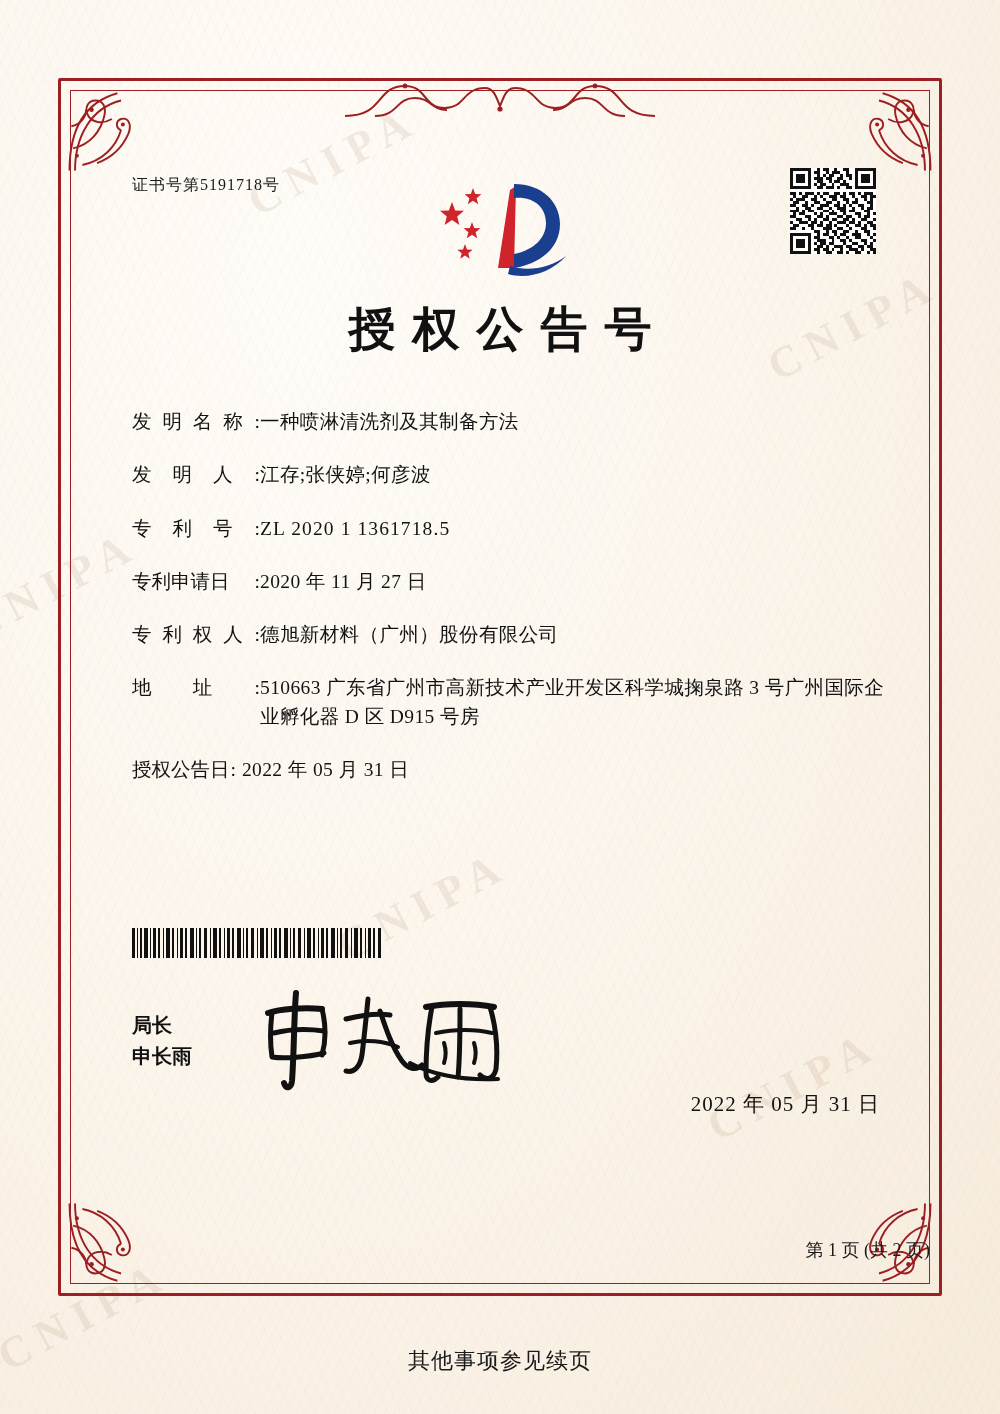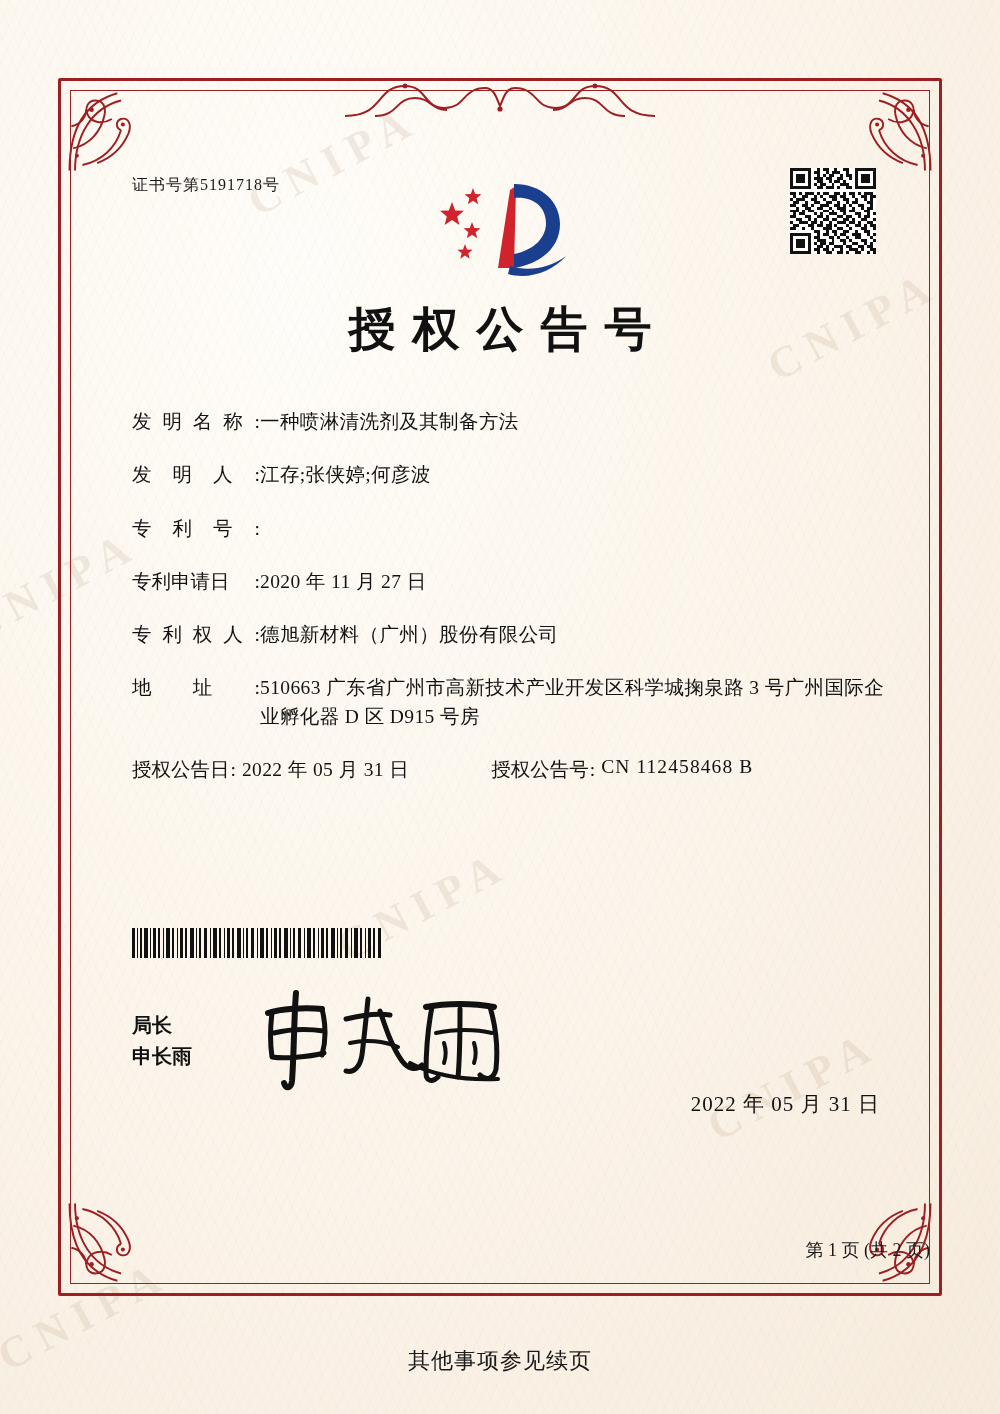--- a/index.html
+++ b/index.html
@@ -511,20 +511,21 @@
         <div class="val">江存;张侠婷;何彦波</div>
       </div>
 
       <div class="row">
         <div class="lbl">
           <span>专</span>
             <span>利</span>
             <span>号</span>
             <span class="colon">:</span>
         </div>
+        <div class="val mono">ZL 2020 1 1361718.5</div>
       </div>
 
       <div class="row">
         <div class="lbl">
           <span>专利申请日</span>
             <span class="colon">:</span>
         </div>
         <div class="val">2020 年 11 月 27 日</div>
       </div>
 
@@ -545,24 +546,20 @@
             <span>址</span>
             <span class="colon">:</span>
         </div>
         <div class="val">510663 广东省广州市高新技术产业开发区科学城掬泉路 3 号广州国际企业孵化器 D 区 D915 号房</div>
       </div>
 
       <div class="row-two">
         <div class="half">
           <div class="lbl"><span>授权公告日</span><span class="colon">:</span></div>
           <div class="val">2022 年 05 月 31 日</div>
-        </div>
-        <div class="half half2">
-          <div class="lbl"><span>授权公告号</span><span class="colon">:</span></div>
-          <div class="val mono">CN 112458468 B</div>
         </div>
       </div>
 
     </div>
 
     <div class="para">
     </div>
 
     <div class="barcode">
       <svg viewBox="0 0 260 30" shape-rendering="crispEdges">

